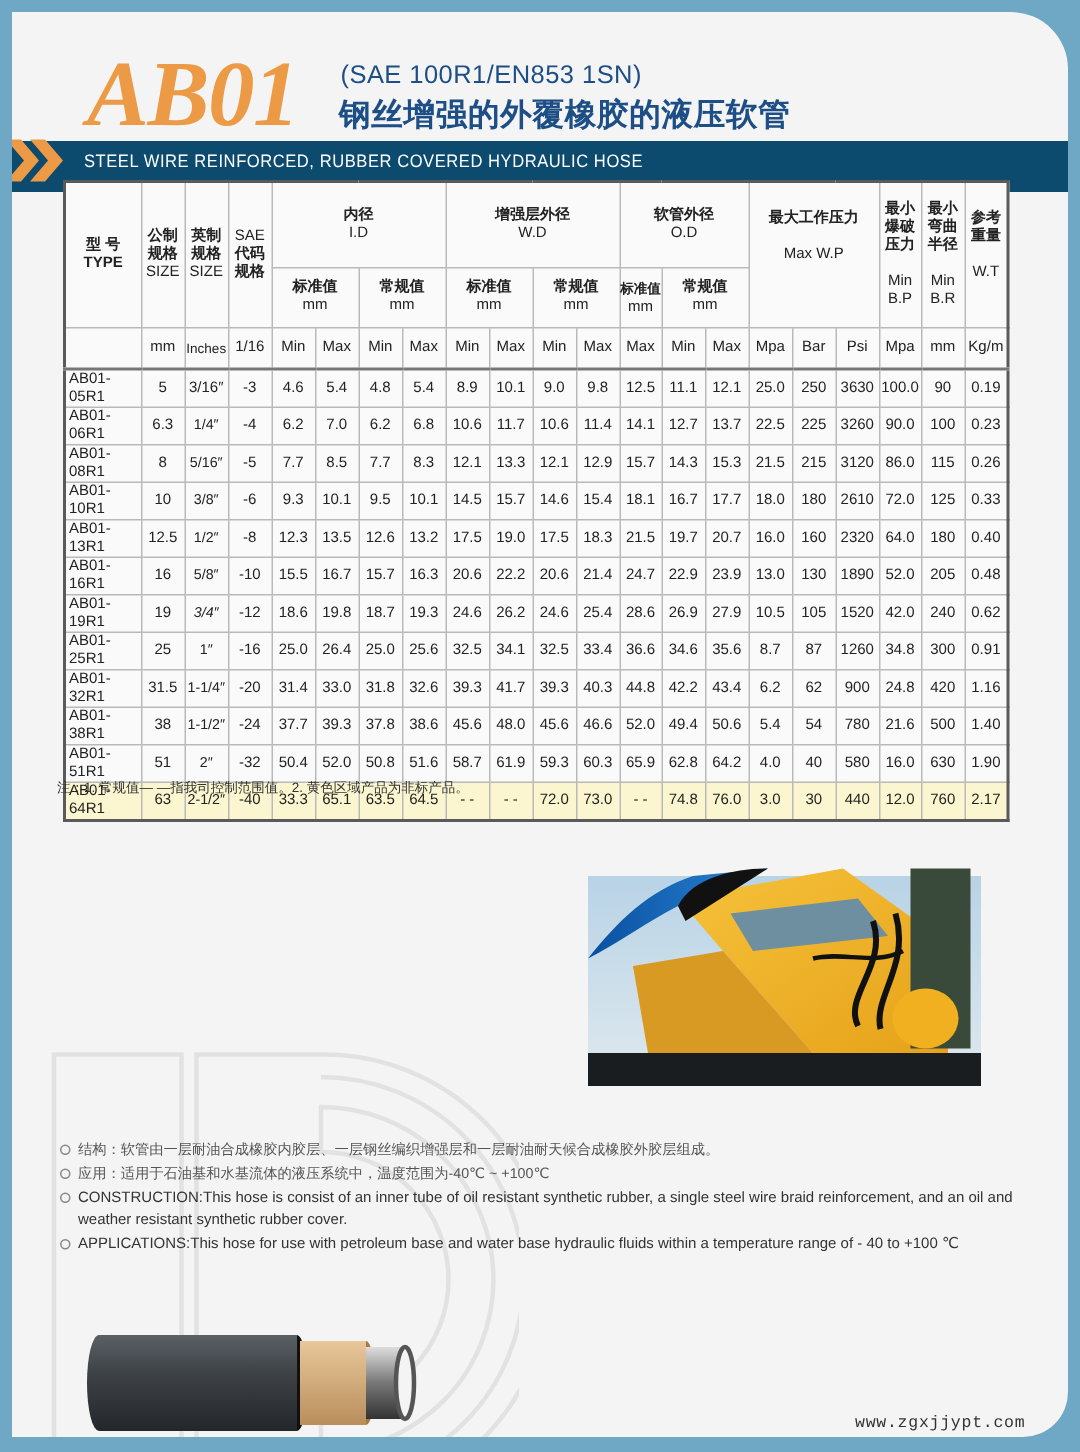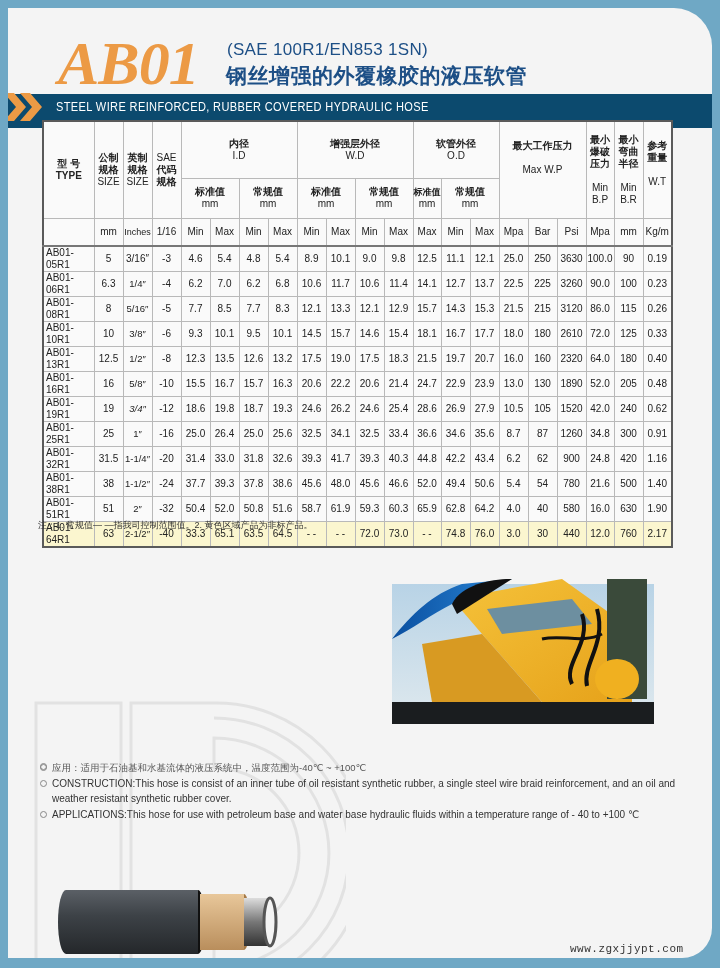--- a/index.html
+++ b/index.html
@@ -431,21 +431,21 @@
     <path d="M190 40 C200 70, 170 90, 180 110" stroke="#111" stroke-width="4" fill="none"></path>
     <path d="M205 35 C215 70, 190 90, 195 112" stroke="#111" stroke-width="4" fill="none"></path>
     <path d="M150 65 C170 60, 190 70, 210 60" stroke="#111" stroke-width="3" fill="none"></path>
     <ellipse cx="225" cy="105" rx="22" ry="20" fill="#f0b020"></ellipse>
     <rect x="0" y="128" width="262" height="22" fill="#1a1d1f"></rect>
     <path d="M0 65 C20 40, 40 20, 70 10 L120 5 L60 30 C40 40, 20 55, 0 65 Z" fill="url(#blu)"></path>
     <path d="M60 30 C70 10, 100 5, 120 5 L65 40 Z" fill="#111"></path>
   </svg>
 
   <div class="bullets">
-    <div class="bullet cn"><span class="dot"></span></div>
+    <div class="bullet cn"><span class="dot"></span><span>结构：软管由一层耐油合成橡胶内胶层、一层钢丝编织增强层和一层耐油耐天候合成橡胶外胶层组成。</span></div>
     <div class="bullet cn"><span class="dot"></span><span>应用：适用于石油基和水基流体的液压系统中，温度范围为-40℃ ~ +100℃</span></div>
     <div class="bullet"><span class="dot"></span><span>CONSTRUCTION:This hose is consist of an inner tube of oil resistant synthetic rubber, a single steel wire braid reinforcement, and an oil and weather resistant synthetic rubber cover.</span></div>
     <div class="bullet"><span class="dot"></span><span>APPLICATIONS:This hose for use with petroleum base and water base hydraulic fluids within a temperature range of - 40 to +100 ℃</span></div>
   </div>
 
   <svg class="hose" viewBox="0 0 260 70">
     <defs>
       <linearGradient id="rub" x1="0" y1="0" x2="0" y2="1">
           <stop offset="0" stop-color="#5b6066"></stop>
           <stop offset="0.4" stop-color="#3d4247"></stop>

